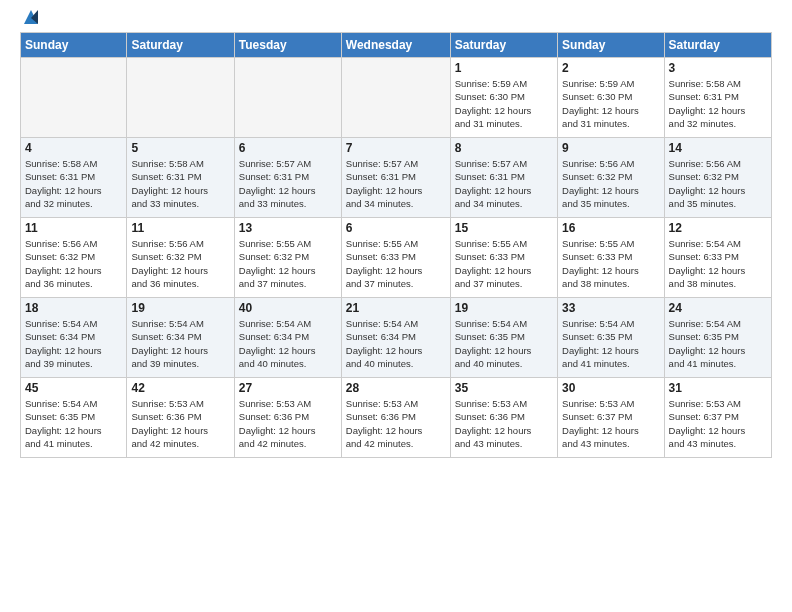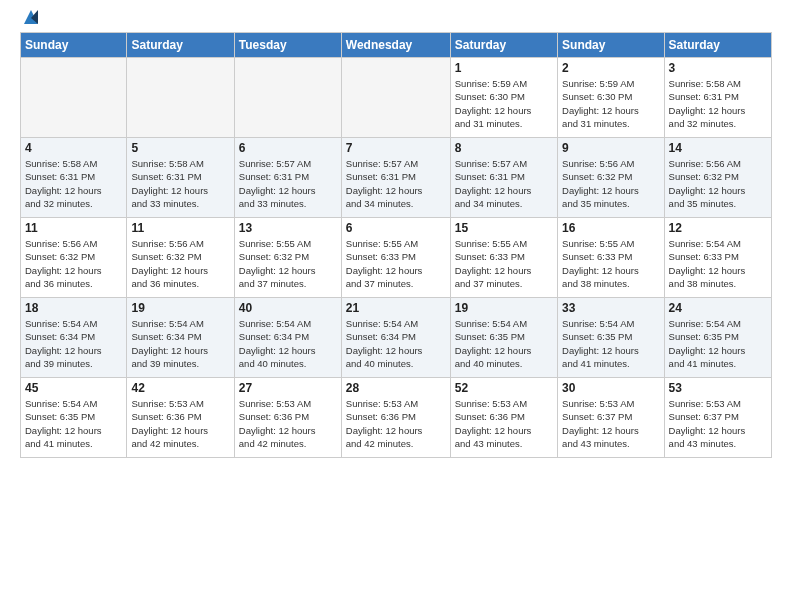--- a/index.html
+++ b/index.html
@@ -326,35 +326,35 @@
 and 42 minutes.</div>
           </td>
           <td>
             <span class="day-num">28</span>
             <div class="day-info" style="white-space: pre-line;">Sunrise: 5:53 AM
 Sunset: 6:36 PM
 Daylight: 12 hours
 and 42 minutes.</div>
           </td>
           <td>
-            <span class="day-num">52</span>
+            <span class="day-num">35</span>
             <div class="day-info" style="white-space: pre-line;">Sunrise: 5:53 AM
 Sunset: 6:36 PM
 Daylight: 12 hours
 and 43 minutes.</div>
           </td>
           <td>
             <span class="day-num">30</span>
             <div class="day-info" style="white-space: pre-line;">Sunrise: 5:53 AM
 Sunset: 6:37 PM
 Daylight: 12 hours
 and 43 minutes.</div>
           </td>
           <td>
-            <span class="day-num">53</span>
+            <span class="day-num">31</span>
             <div class="day-info" style="white-space: pre-line;">Sunrise: 5:53 AM
 Sunset: 6:37 PM
 Daylight: 12 hours
 and 43 minutes.</div>
           </td>
         </tr>
       </tbody>
   </table>
 </div>
 

